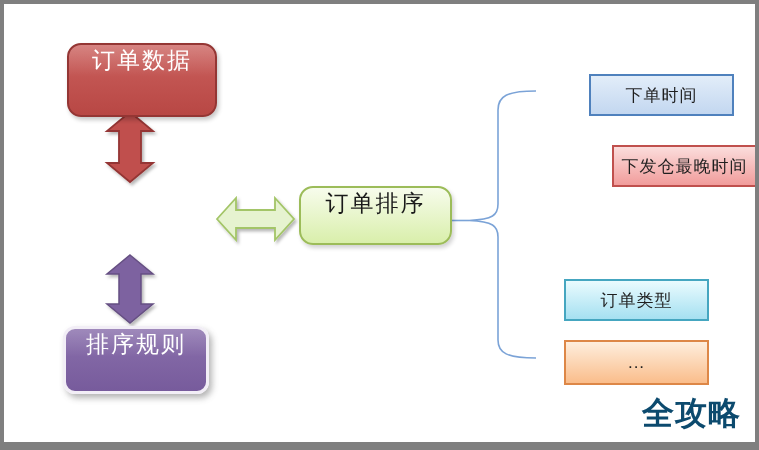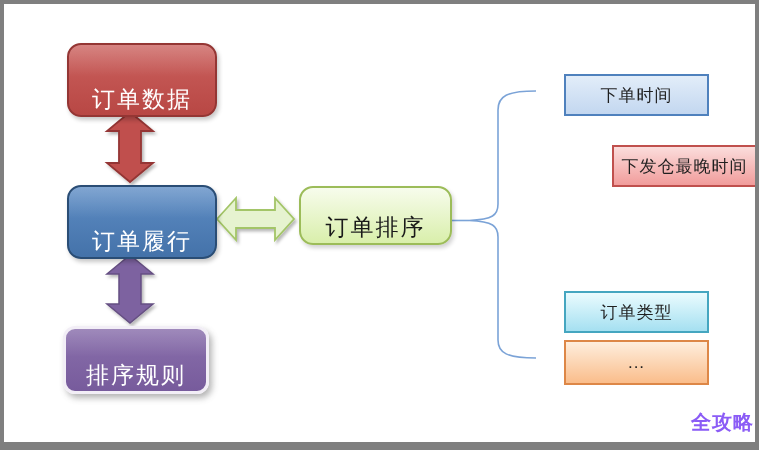--- a/index.html
+++ b/index.html
@@ -10,21 +10,21 @@
     border:solid #7f7f7f;
     border-width:4px 4px 8px 4px;
     background:#ffffff;
     overflow:hidden;
     font-family:"Liberation Sans","DejaVu Sans",sans-serif;
   }
   
   .node{
     position:absolute;
     box-sizing:border-box;
-    display:flex;align-items:flex-end;justify-content:center;
+    display:flex;align-items:flex-start;justify-content:center;
     font-size:23px;letter-spacing:2px;color:#ffffff;
     border-radius:14px;
   }
   .node-red{
     left:63px;top:39px;width:150px;height:74px;
     background:linear-gradient(180deg,rgba(255,255,255,.22),rgba(255,255,255,0) 45%),
                linear-gradient(180deg,#cb615e,#b84744);
     border:2px solid #943634;
     box-shadow:2px 3px 4px rgba(0,0,0,.22);
   }
@@ -50,32 +50,32 @@
     color:#1a1a1a;
     box-shadow:2px 3px 4px rgba(0,0,0,.18);
   }
   
   .crit{
     position:absolute;left:560px;width:145px;height:42px;
     box-sizing:border-box;
     display:flex;align-items:center;justify-content:center;
     font-size:17px;color:#1f1f1f;letter-spacing:1px;
   }
-  .crit-blue  {top:70px; background:linear-gradient(180deg,#e2edf9,#c3d7f0);border:2px solid #4f81bd;}
+  .crit-blue  {top:70px; background:linear-gradient(180deg,#e2edf9,#c3d7f0);border:2px solid #4f81bd;margin-left:25px;}
   .crit-pink  {top:141px;background:linear-gradient(180deg,#fbdddc,#f19c9b);border:2px solid #c0504d;margin-left:48px;}
   .crit-lilac {top:212px;background:linear-gradient(180deg,#e9e4f2,#c5b8dc);border:2px solid #7c62a0;}
-  .crit-cyan  {top:275px;background:linear-gradient(180deg,#eafbfe,#a5e0f1);border:2px solid #45a6c0;margin-top:12px;}
+  .crit-cyan  {top:275px;background:linear-gradient(180deg,#eafbfe,#a5e0f1);border:2px solid #45a6c0;}
   .crit-orange{top:336px;height:45px;background:linear-gradient(180deg,#feeedd,#fabd8b);border:2px solid #dd8747;}
   
   .overlay{position:absolute;left:0;top:0;width:751px;height:438px;pointer-events:none;}
   
   .watermark{
-    position:absolute;right:1px;bottom:6px;
-    font-size:20px;font-weight:bold;letter-spacing:1px;
-    color:#8b5cf6;
+    position:absolute;right:14px;bottom:6px;
+    font-size:32px;font-weight:bold;letter-spacing:1px;
+    color:#0c4a6e;
   }
 </style>
 </head>
 <body>
 
 <div class="frame">
 
   <svg class="overlay" viewBox="0 0 751 438" xmlns="http://www.w3.org/2000/svg">
     <defs>
       <filter id="ds" x="-30%" y="-30%" width="170%" height="170%">
@@ -91,23 +91,20 @@
 
     <path d="M446,216.5 L465,216.5" fill="none" stroke="#7ba3d7" stroke-width="1.6"></path>
 
     <path d="M532,87 C503,87 494,92 494,106 L494,200 C494,211 489,215.5 465,216.5
          C489,217.5 494,222 494,233 L494,336 C494,349 503,354 532,354" fill="none" stroke="#7ba3d7" stroke-width="1.6"></path>
   </svg>
 
   <div class="node node-red">
     <span>订单数据</span>
   </div>
-  <div class="node node-blue">
-    <span>订单履行</span>
-  </div>
   <div class="node node-purple">
     <span>排序规则</span>
   </div>
 
   <div class="node node-green">
     <span>订单排序</span>
   </div>
 
   <div class="crit crit-blue">
     <span>下单时间</span>

